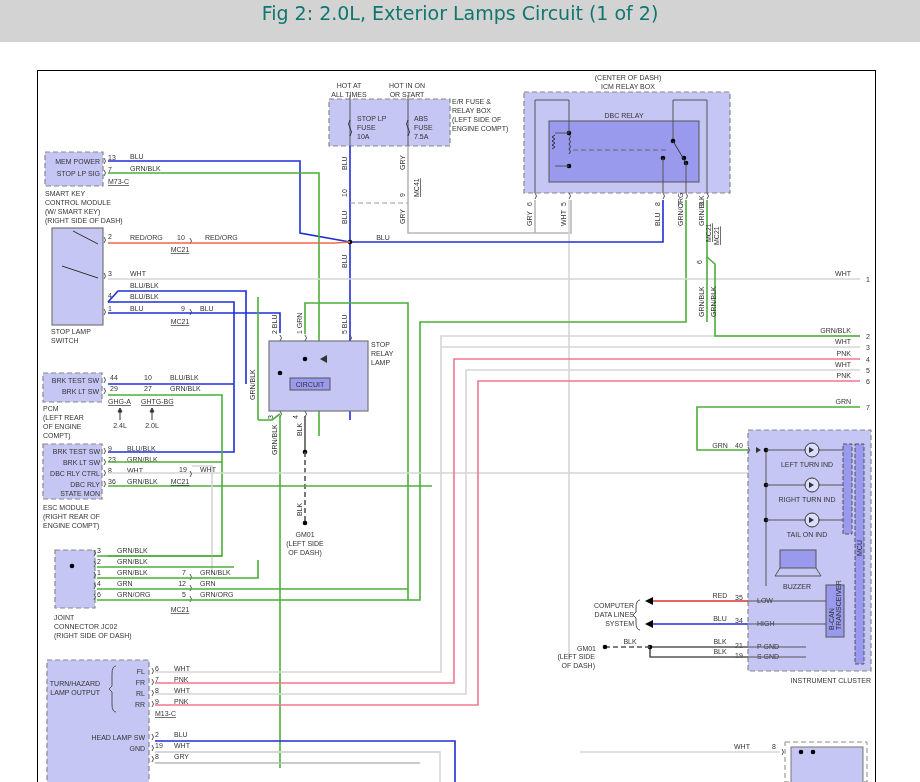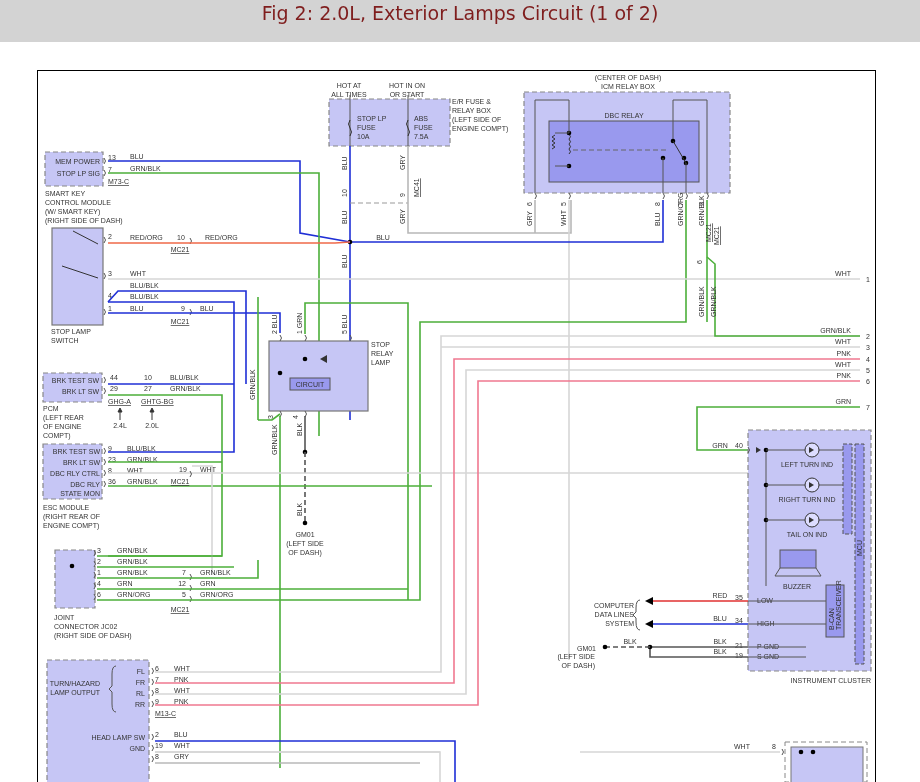--- a/index.html
+++ b/index.html
@@ -1,18 +1,18 @@
 <!DOCTYPE html>
 <html><head>
 <meta charset="utf-8">
 <style>
   html,body{margin:0;padding:0;background:#fff;}
   body{width:920px;height:782px;overflow:hidden;position:relative;font-family:"Liberation Sans",sans-serif;}
   .titlebar{position:absolute;left:0;top:0;width:920px;height:42px;background:#d3d3d3;}
-  .title{position:absolute;left:0;top:2px;width:920px;text-align:center;font-size:19px;color:#7f1d1d;font-family:"DejaVu Sans",sans-serif;}
+  .title{position:absolute;left:0;top:2px;width:920px;text-align:center;font-size:19px;color:#0f766e;font-family:"DejaVu Sans",sans-serif;}
   .frame{position:absolute;left:37px;top:70px;width:839px;height:720px;border:1.5px solid #000;box-sizing:border-box;}
   svg{position:absolute;left:0;top:0;}
   svg text{font-family:"Liberation Sans",sans-serif;font-size:7px;fill:#333;}
 </style>
 </head>
 <body>
 
 <div class="titlebar">
   <div class="title">Fig 2: 2.0L, Exterior Lamps Circuit (1 of 2)</div>
 </div>

